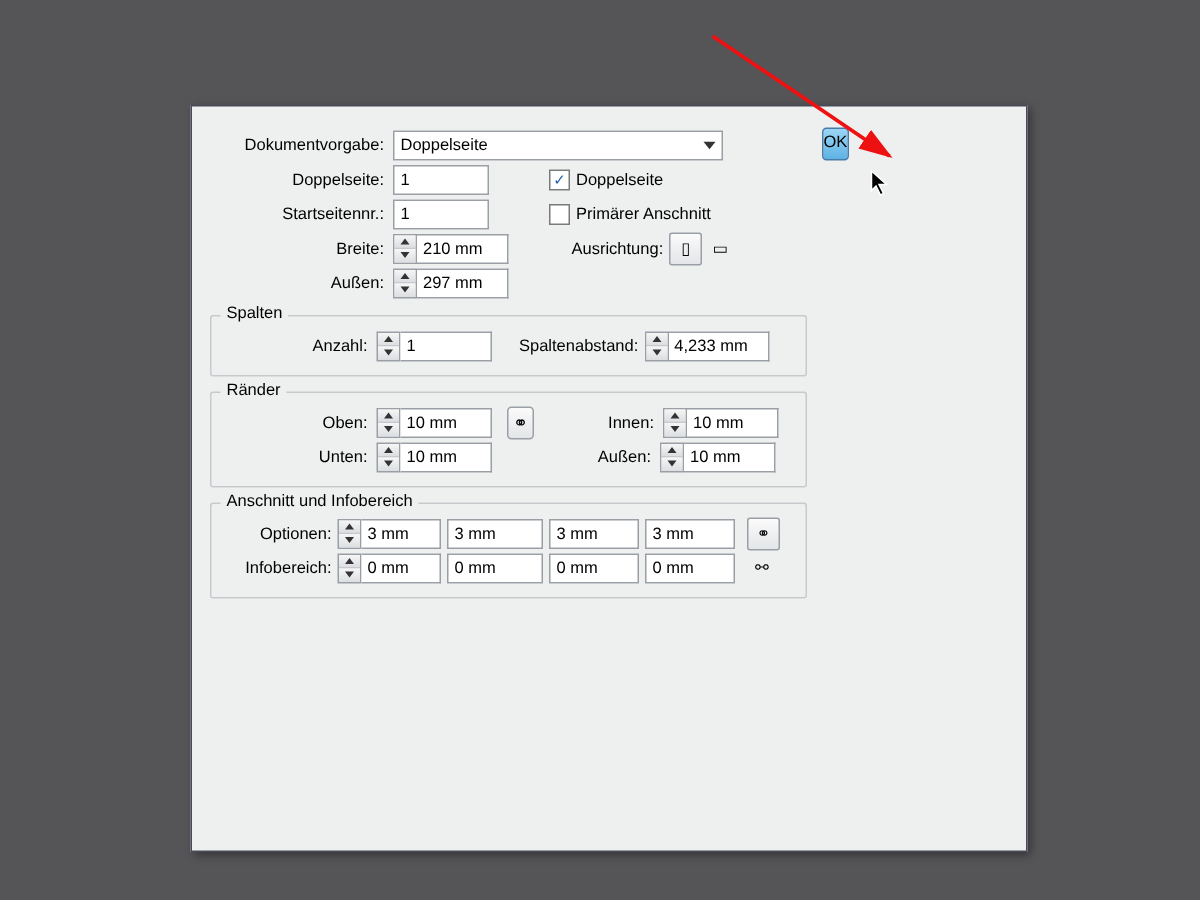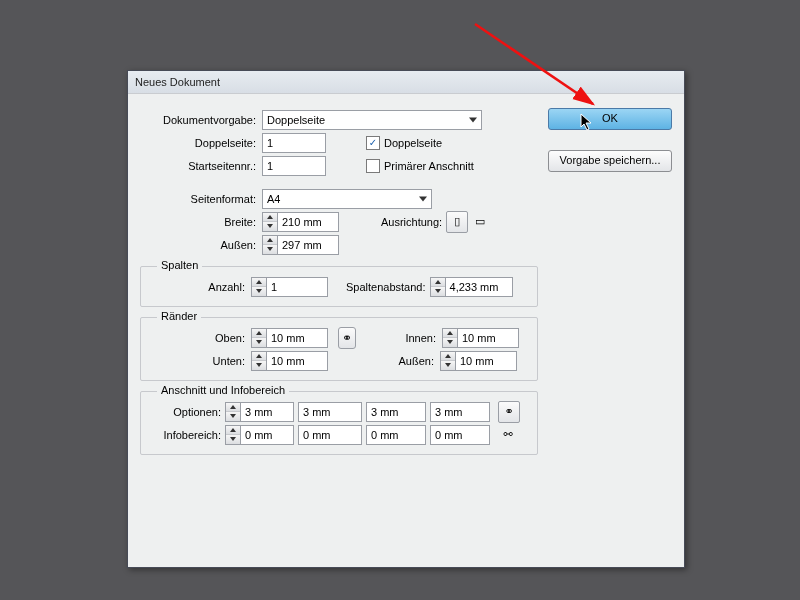--- a/index.html
+++ b/index.html
@@ -38,22 +38,22 @@
     display: flex;
     padding: 14px 12px 10px 12px;
     gap: 10px;
   }
   .left {
     flex: 1;
   }
   .right {
     width: 124px;
     display: flex;
-    flex-direction: column;
     gap: 7px;
+    justify-content: space-between;
   }
   .btn {
     height: 20px;
     border: 1px solid #8c8e92;
     border-radius: 3px;
     background: linear-gradient(#fdfdfd, #e3e5e8);
     font-size: 11px;
     text-align: center;
     line-height: 18px;
     cursor: pointer;
@@ -143,21 +143,21 @@
   .fieldset {
     border: 1px solid #c7c9cd;
     border-radius: 2px;
     margin-top: 10px;
     padding: 8px 8px 8px 4px;
     position: relative;
   }
   .fieldset > .legend {
     position: absolute;
     top: -8px;
-    left: 16px;
+    left: 6px;
     background: #eef0f0;
     padding: 0 4px;
     font-size: 11px;
   }
   .iconbtn {
     width: 20px;
     height: 20px;
     border: 1px solid #9a9ea5;
     border-radius: 2px;
     background: linear-gradient(#fbfbfb,#e3e5e8);
@@ -187,23 +187,20 @@
   .cursor {
     position: absolute;
     font-size: 14px;
     color: #000;
   }
 </style>
 </head>
 <body>
 
 <div class="dialog">
-  <div class="titlebar">
-    <span>Neues Dokument</span>
-  </div>
   <div class="body">
     <div class="left">
 
       <div class="row">
         <span class="lbl">Dokumentvorgabe:</span>
         <div class="combo" style="width:210px">
           <span>Doppelseite</span>
           <span class="arrow"></span>
         </div>
       </div>
@@ -222,27 +219,20 @@
       <div class="row">
         <span class="lbl">Startseitennr.:</span>
         <div class="txt" style="width:54px">
           <span>1</span>
         </div>
         <span style="width:40px"></span>
         <span class="chk"></span>
         <span>Primärer Anschnitt</span>
       </div>
 
-      <div class="row" style="margin-top:10px">
-        <span class="lbl">Seitenformat:</span>
-        <div class="combo" style="width:160px">
-          <span>A4</span>
-          <span class="arrow"></span>
-        </div>
-      </div>
 
       <div class="row">
         <span class="lbl">Breite:</span>
         <div class="stepper">
             <div class="up"></div>
             <div class="down"></div>
           </div>
         <div class="txt" style="width:52px;border-left:none">
           <span>210 mm</span>
         </div>
@@ -383,21 +373,20 @@
           <span style="width:8px"></span>
           <span class="iconbtn" style="border:none;background:none">⚯</span>
         </div>
       </div>
 
     </div>
 
     <div class="right">
       <div class="btn primary">OK</div>
       <div style="height:6px"></div>
-      <div class="btn">Vorgabe speichern...</div>
     </div>
   </div>
 </div>
 
 <svg class="arrow-annot" width="160" height="110">
   <defs>
     <marker id="ah" markerWidth="10" markerHeight="10" refX="8" refY="3" orient="auto">
       <path d="M0,0 L9,3 L0,6 Z" fill="#e11"></path>
     </marker>
   </defs>

